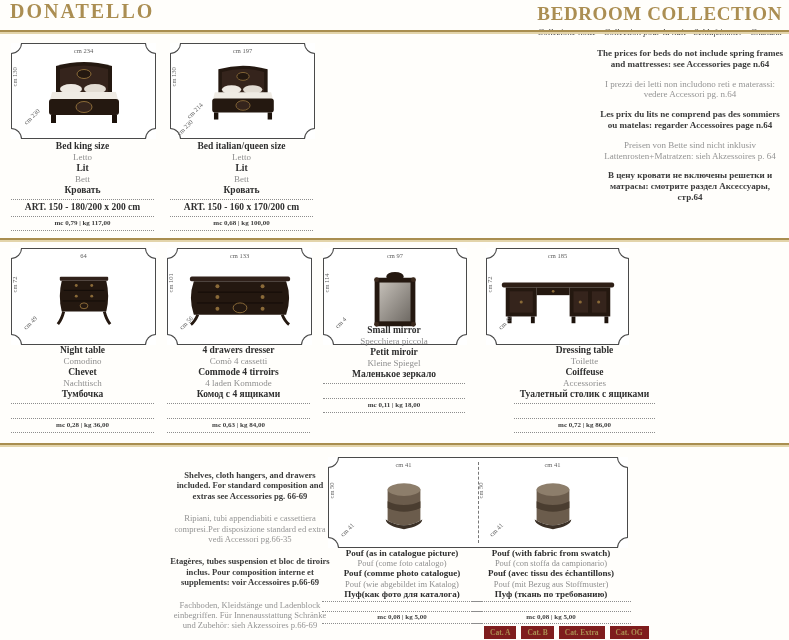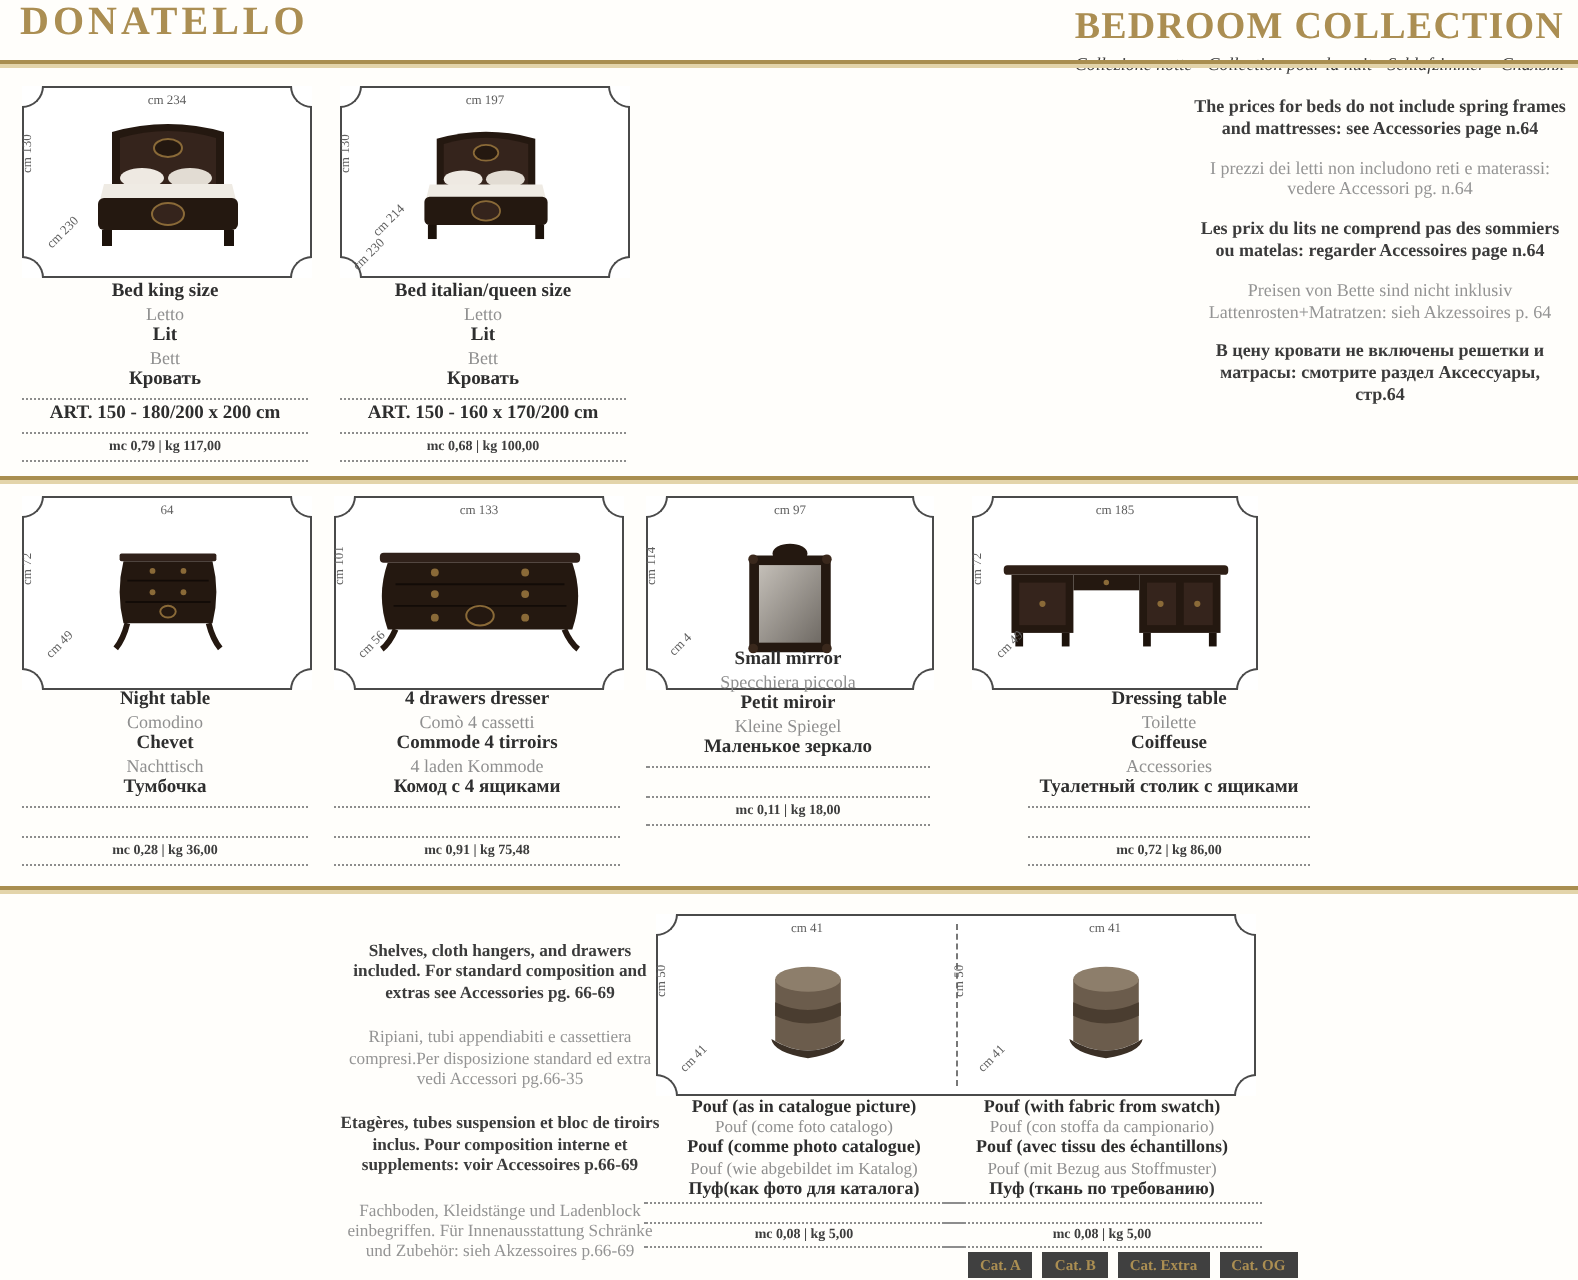--- a/index.html
+++ b/index.html
@@ -45,21 +45,21 @@
   .notes{position:absolute;text-align:center;}
   .note{font-size:9px;line-height:10.8px;margin-bottom:9px;}
   .note.b{font-weight:bold;color:#3b3b3b;}
   .note.g{color:#949494;}
   .notes.sm3 .note{font-size:8.6px;line-height:10.4px;margin-bottom:8px;margin-top:12px;}
   
   .phalf{position:absolute;top:0;bottom:0;display:flex;align-items:center;justify-content:center;}
   .pdivider{position:absolute;left:50%;top:4px;bottom:4px;border-left:1px dashed #777;}
   
   .badges{position:absolute;display:flex;gap:5px;}
-  .badge{background:#404040;color:#ab8e52;font-weight:bold;font-size:7.5px;
+  .badge{background:#7f1d1d;color:#ab8e52;font-weight:bold;font-size:7.5px;
          padding:2px 6px;white-space:nowrap;}
 </style>
 </head>
 <body>
 
 <div class="page">
 
   <div class="brand">DONATELLO</div>
   <div class="hdr-right">
     <div class="hdr-title">BEDROOM COLLECTION</div>
@@ -207,21 +207,21 @@
   </div>
   <div class="pstack mid" style="left:167px;top:345px;width:143px">
     <span class="nm b">4 drawers dresser</span>
     <span class="nm g">Comò 4 cassetti</span>
     <span class="nm b">Commode 4 tirroirs</span>
     <span class="nm g">4 laden Kommode</span>
     <span class="nm b">Комод с 4 ящиками</span>
     <i class="dot"></i>
     <span class="artline"></span>
     <i class="dot"></i>
-    <span class="spec">mc 0,91 | kg 75,48</span>
+    <span class="spec">mc 0,63 | kg 84,00</span>
     <i class="dot"></i>
   </div>
 
   <div class="pbox" style="left:323px;top:248px;width:142px;height:95px">
     <i class="cr tl"></i>
       <i class="cr tr"></i>
       <i class="cr bl"></i>
       <i class="cr br"></i>
     <span class="dim dtop">cm 97</span>
     <span class="dim dleft">cm 114</span>

